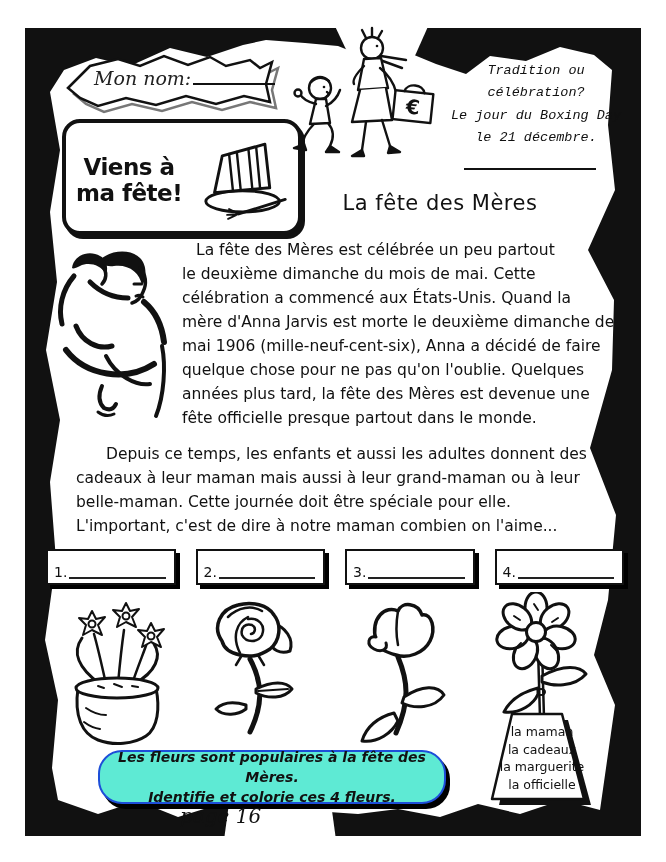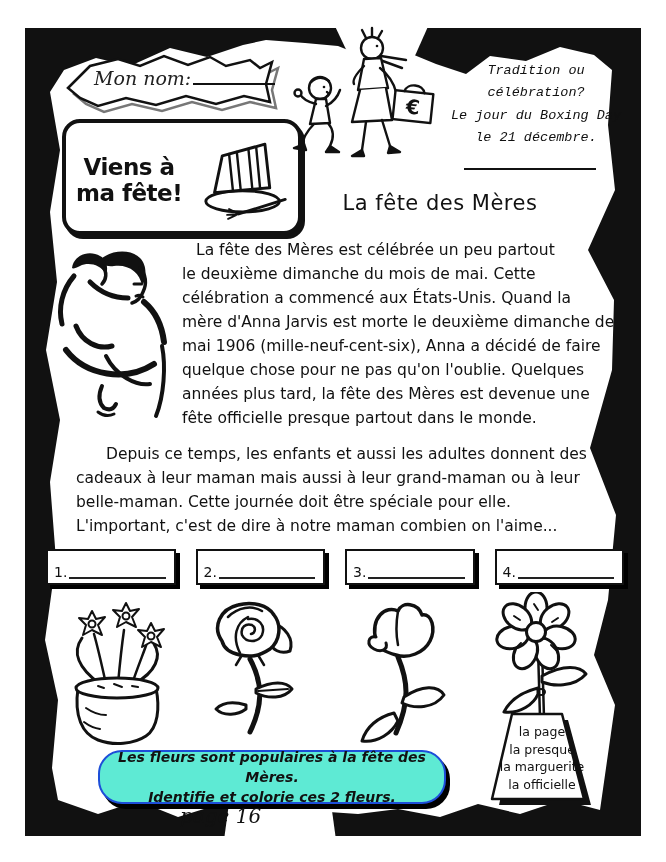--- a/index.html
+++ b/index.html
@@ -252,27 +252,27 @@
       <circle cx="60" cy="40" r="9.5" fill="#fff" stroke-width="3"></circle>
     </g>
   </svg>
 
   <div class="abs" id="flower-tag">
     <svg width="112" height="102" viewBox="0 0 112 102">
       <path d="M32,12 L82,12 L105,97 L13,97 Z" fill="#111"></path>
       <path d="M26,6 L76,6 L98,91 L6,91 Z" fill="#fff" stroke="#111" stroke-width="2.5" stroke-linejoin="round"></path>
     </svg>
     <div class="tag-text">
-      <div>la page</div>
-      <div>la presque</div>
+      <div>la maman</div>
+      <div>la cadeaux</div>
       <div>la marguerite</div>
       <div>la officielle</div>
     </div>
   </div>
 
   <div class="abs" id="note-box">
     <div>Les fleurs sont populaires à la fête des Mères.</div>
-    <div>Identifie et colorie ces 2 fleurs.</div>
+    <div>Identifie et colorie ces 4 fleurs.</div>
   </div>
 
   <div class="abs" id="page-number">page 16</div>
 
 </div>
 
 </body></html>

